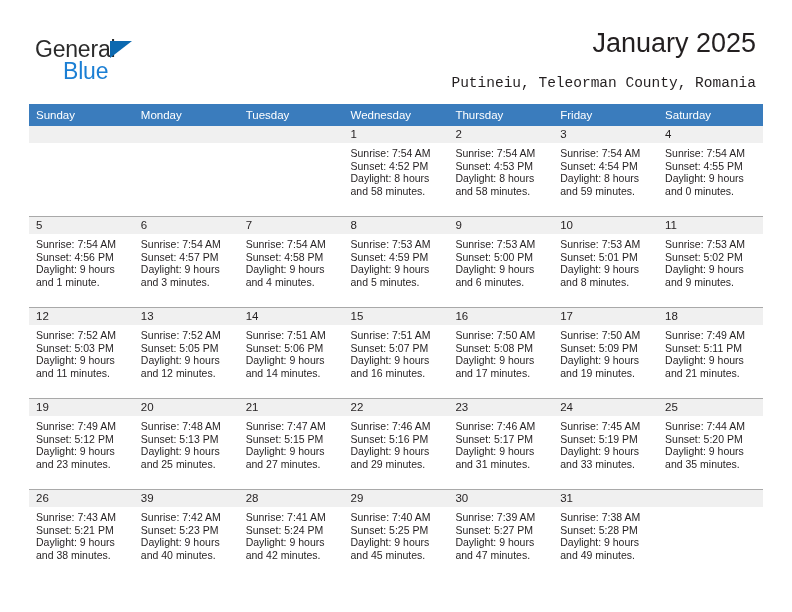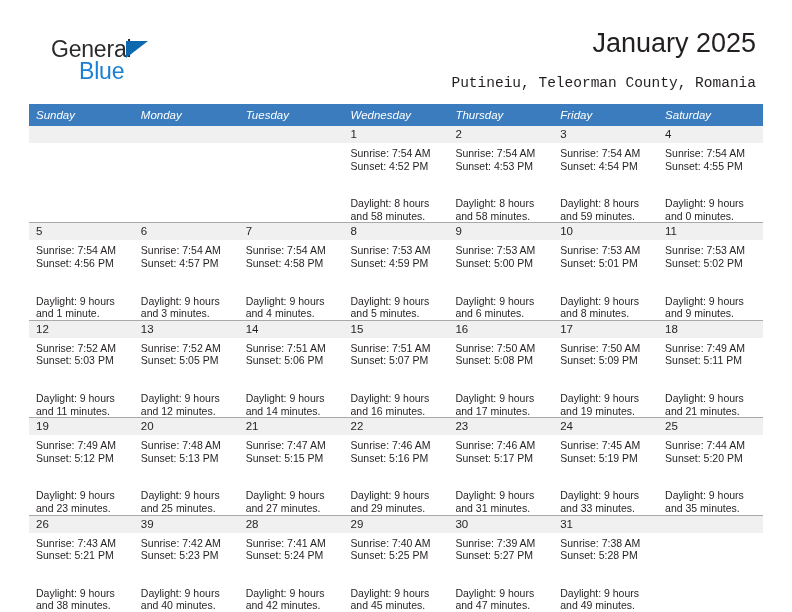--- a/index.html
+++ b/index.html
@@ -18,21 +18,21 @@
   .page {
     position: relative;
     width: 792px;
     height: 612px;
     box-sizing: border-box;
   }
 
   
   .topbar {
     position: absolute;
-    left: 16px; right: 0;
+    left: 0; right: 0;
     top: 28px;
     height: 72px;
   }
 
   .logo {
     position: absolute;
     left: 35px;
     top: 8px;
     width: 190px;
     height: 56px;
@@ -95,21 +95,20 @@
 
   .calendar th {
     background: #3a7cbd;
     color: #ffffff;
     font-size: 11.5px;
     font-weight: normal;
     text-align: left;
     padding: 5px 0 5px 7px;
     height: 11px;
     border: none;
-    font-style: italic;
   }
 
   .calendar td {
     vertical-align: top;
     padding: 0;
     height: 90px;
     border-top: 1px solid #a9a9a9;
     border-left: none;
     border-right: none;
     background: #ffffff;
@@ -130,21 +129,21 @@
     background: #f0f0f0;
   }
 
   .cell-body {
     padding: 4px 6px 0 7px;
     font-size: 10.5px;
     line-height: 12.6px;
     color: #231f20;
   }
   .cell-body div { white-space: nowrap; }
-  .daylight-line { white-space: normal !important; margin-top: 25px; }
+  .daylight-line { white-space: normal !important; }
 </style>
 </head>
 <body>
 
 <div class="page">
 
   <div class="topbar">
 
     <div class="logo">
       <span class="logo-general">General</span>

